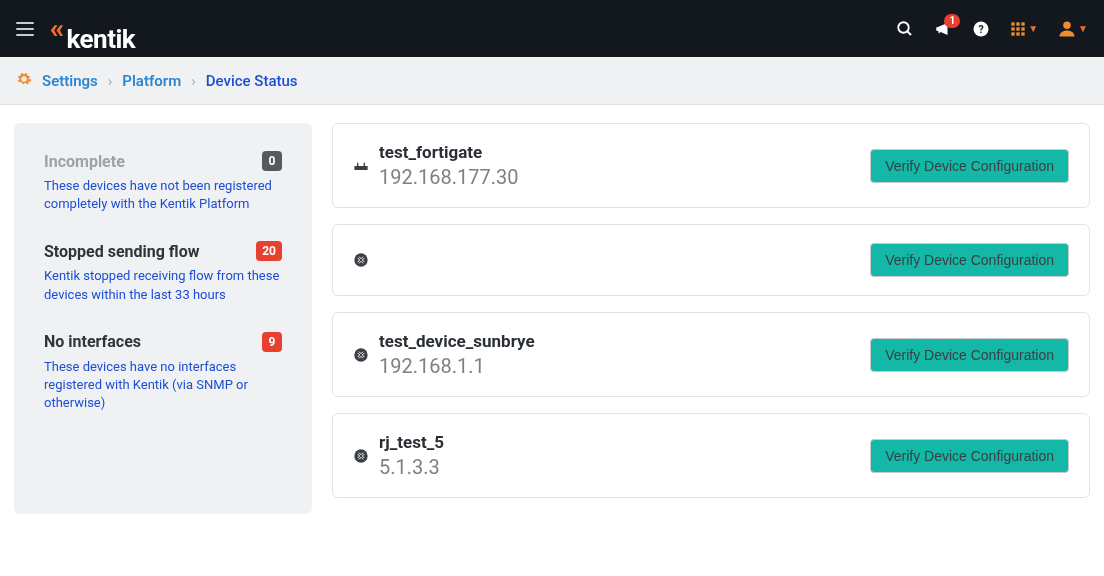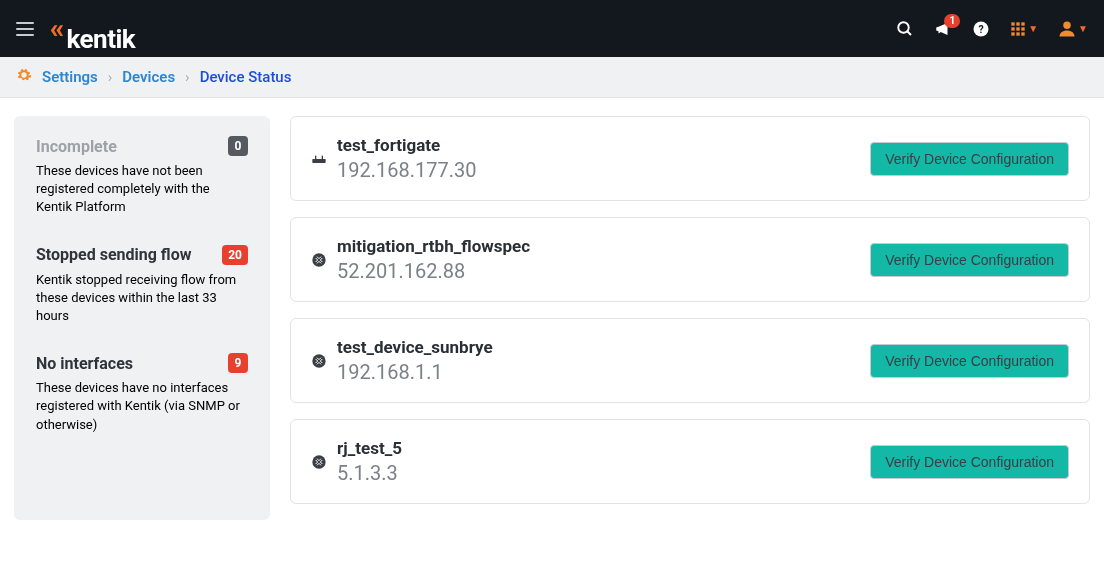--- a/index.html
+++ b/index.html
@@ -85,21 +85,21 @@
     }
     .caret-down {
       color: #f26b2a;
       font-size: 10px;
       margin-left: 2px;
     }
     
     .breadcrumb-bar {
       background: #f0f1f3;
       border-bottom: 1px solid #e1e3e6;
-      height: 41px;
+      height: 48px;
       display: flex;
       align-items: center;
       padding: 16px 16px;
       gap: 10px;
       font-size: 15px;
     }
     .gear-icon {
       color: #f08b2e;
     }
     .crumb-link {
@@ -114,24 +114,24 @@
       color: #1d4ed8;
       font-weight: 500;
     }
     
     .content {
       display: flex;
       gap: 20px;
       padding: 18px 14px;
     }
     .sidebar {
-      width: 256px;
+      width: 298px;
       background: #f0f1f2;
       border-radius: 6px;
-      padding: 6px;
+      padding: 14px;
       flex-shrink: 0;
     }
     .side-item {
       padding: 14px 16px;
       border-radius: 4px;
       cursor: pointer;
     }
     .side-item.active {
       background: #cfd1d4;
     }
@@ -162,21 +162,21 @@
       color: #fff;
     }
     .badge-gray {
       background: #555a61;
     }
     .badge-red {
       background: #e7402f;
     }
     .side-desc {
       font-size: 13px;
-      color: #000000;
+      color: #1d4ed8;
       line-height: 1.4;
     }
     
     .main {
       flex: 1;
     }
     .device-card {
       border: 1px solid #e1e3e6;
       border-radius: 6px;
       padding: 18px 20px;
@@ -278,21 +278,21 @@
 </div>
 
 <div class="breadcrumb-bar">
   <span class="gear-icon">
     <svg width="16" height="16" viewBox="0 0 24 24" fill="currentColor">
         <path d="M12 8a4 4 0 100 8 4 4 0 000-8zm9 4l2 1-1 3-2-.5a8 8 0 01-1.5 1.5l.5 2-3 1-1-2h-2l-1 2-3-1 .5-2A8 8 0 016 16.5L4 17l-1-3 2-1v-2l-2-1 1-3 2 .5A8 8 0 017.5 6L7 4l3-1 1 2h2l1-2 3 1-.5 2A8 8 0 0118 7.5l2-.5 1 3-2 1v2z"></path>
       </svg>
   </span>
   <span class="crumb-link">Settings</span>
   <span class="crumb-sep">›</span>
-  <span class="crumb-link">Devices</span>
+  <span class="crumb-link">Platform</span>
   <span class="crumb-sep">›</span>
   <span class="crumb-current">Device Status</span>
 </div>
 
 <div class="content">
 
   <div class="sidebar">
 
     <div class="side-item">
       <div class="side-head">
@@ -338,24 +338,20 @@
       <button class="verify-btn">Verify Device Configuration</button>
     </div>
 
     <div class="device-card">
       <div class="device-icon">
         <svg class="router-svg" viewBox="0 0 24 24" fill="currentColor">
             <circle cx="12" cy="12" r="10"></circle>
             <path d="M7 9l3 3-3 3M17 15l-3-3 3-3M9 7l3 3 3-3M15 17l-3-3-3 3" stroke="#fff" stroke-width="1.5" fill="none"></path>
           </svg>
       </div>
-      <div class="device-info">
-        <div class="device-name">mitigation_rtbh_flowspec</div>
-        <div class="device-ip">52.201.162.88</div>
-      </div>
       <button class="verify-btn">Verify Device Configuration</button>
     </div>
 
     <div class="device-card">
       <div class="device-icon">
         <svg class="router-svg" viewBox="0 0 24 24" fill="currentColor">
             <circle cx="12" cy="12" r="10"></circle>
             <path d="M7 9l3 3-3 3M17 15l-3-3 3-3M9 7l3 3 3-3M15 17l-3-3-3 3" stroke="#fff" stroke-width="1.5" fill="none"></path>
           </svg>
       </div>

